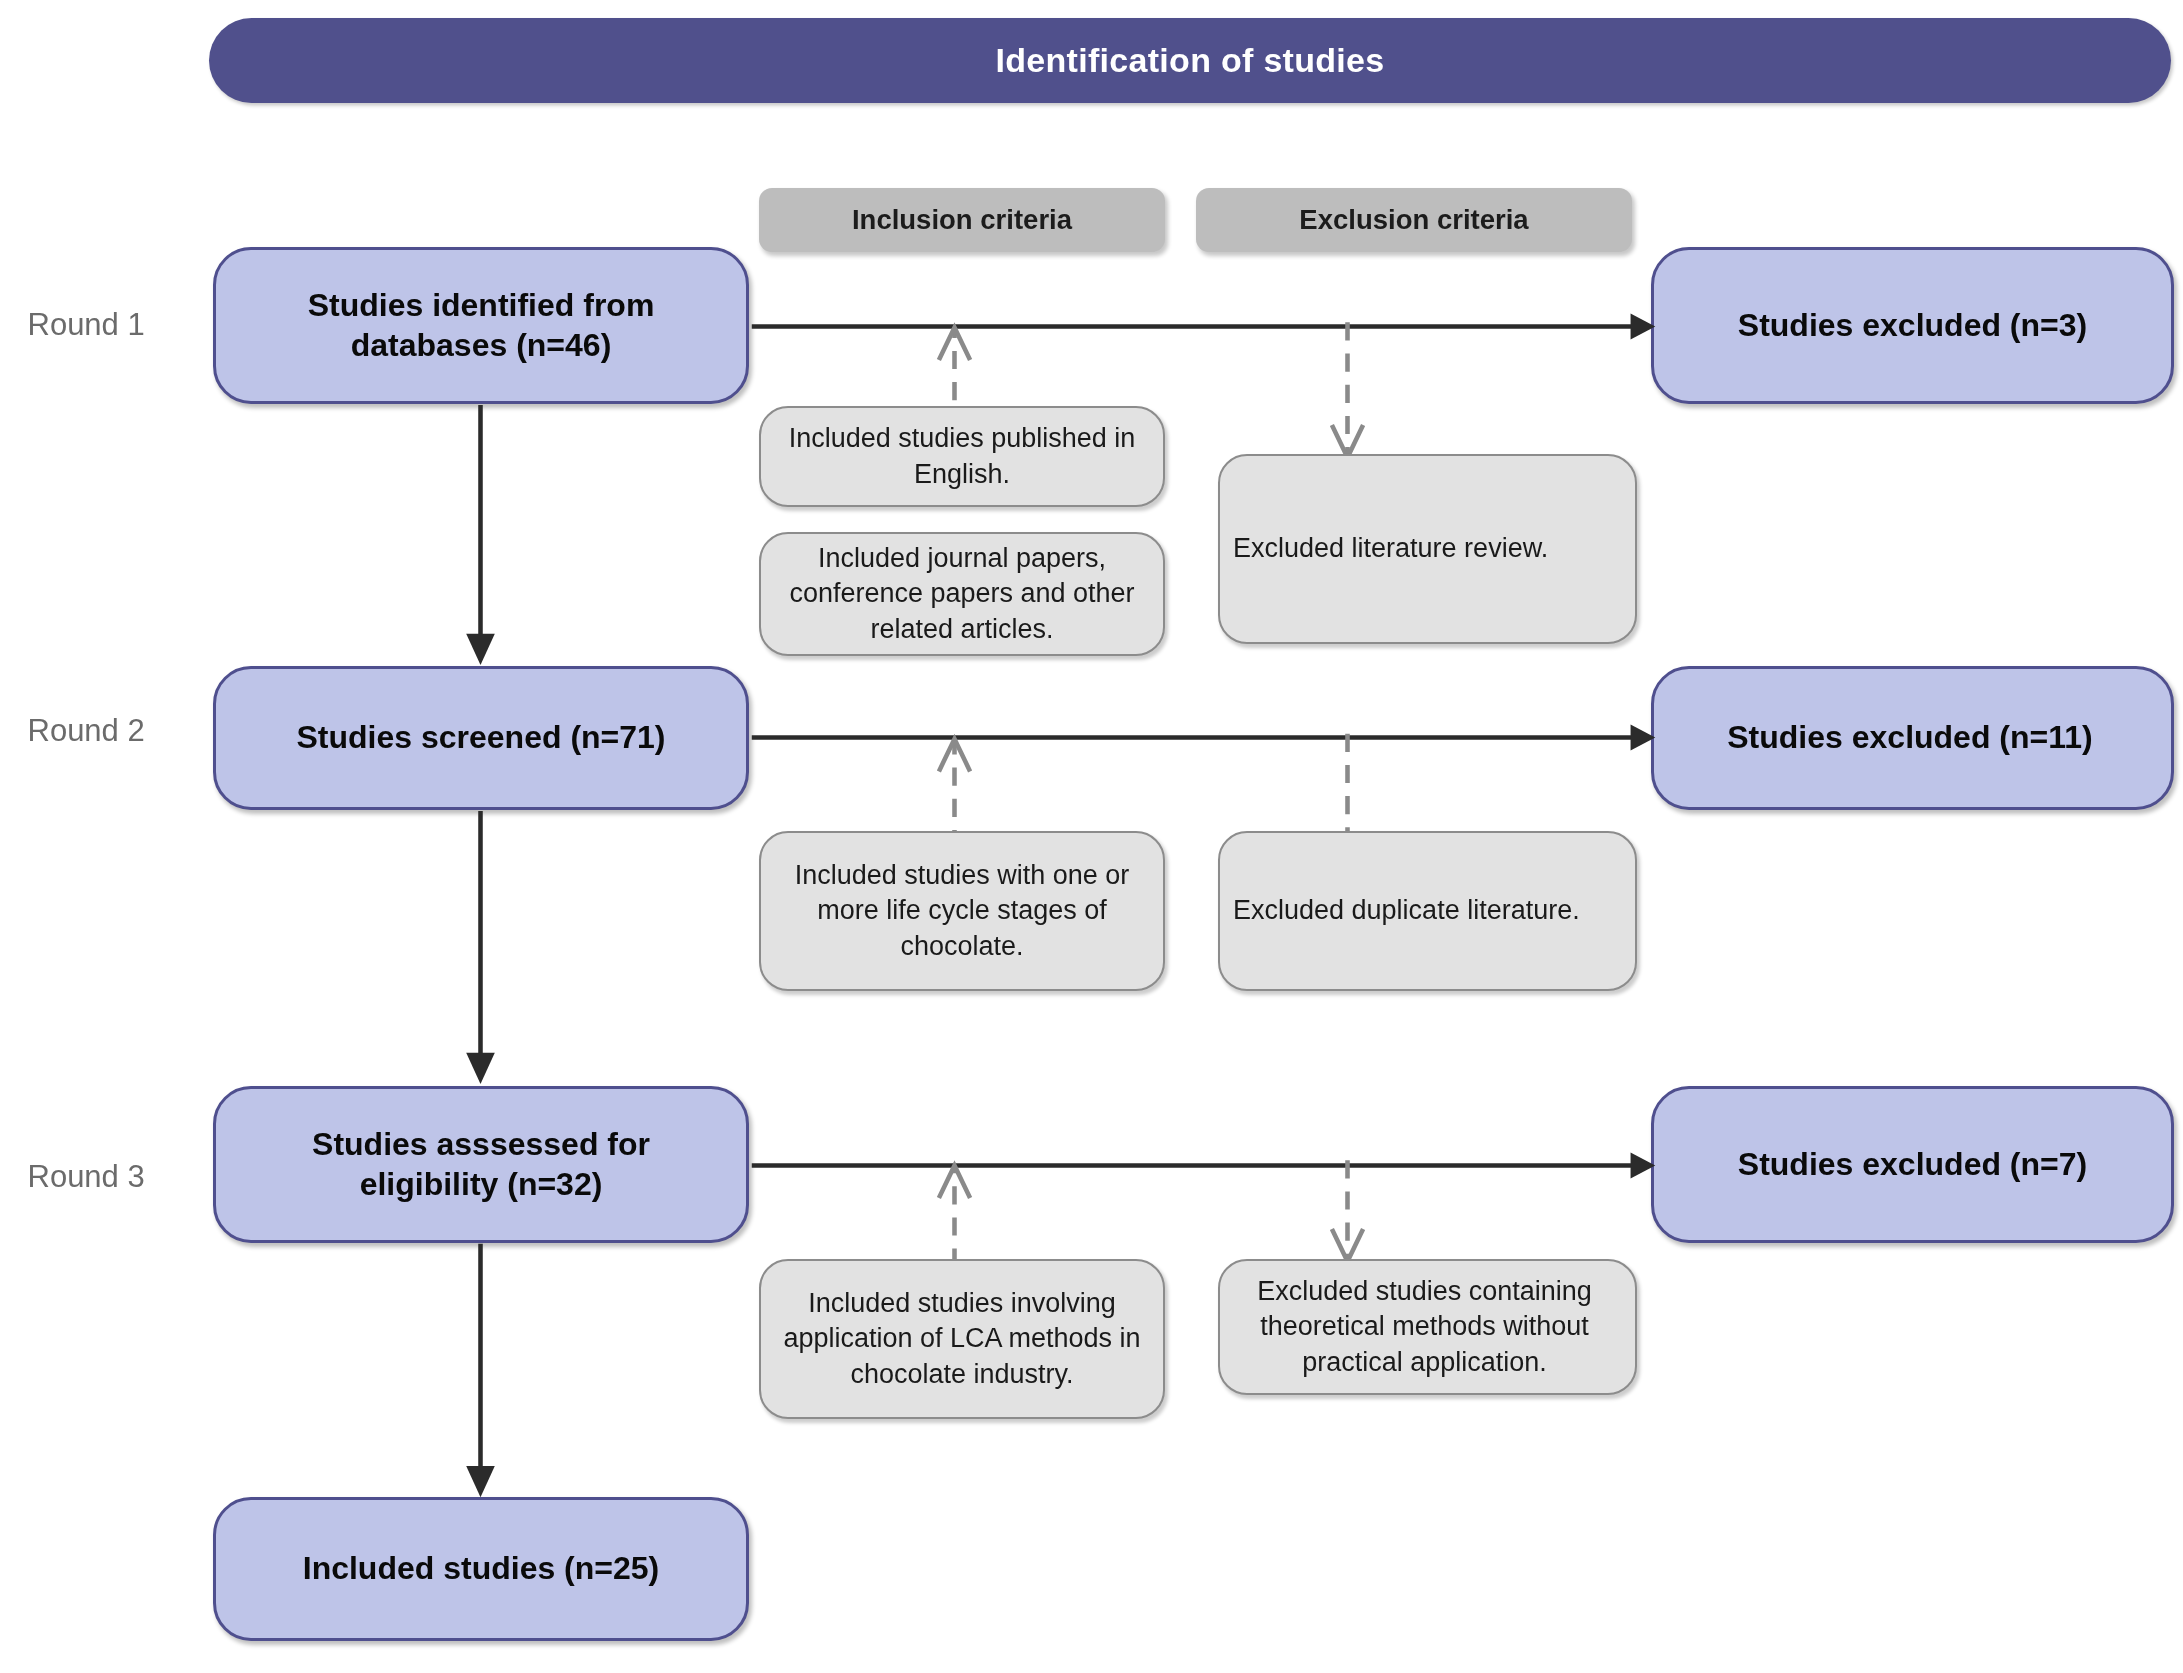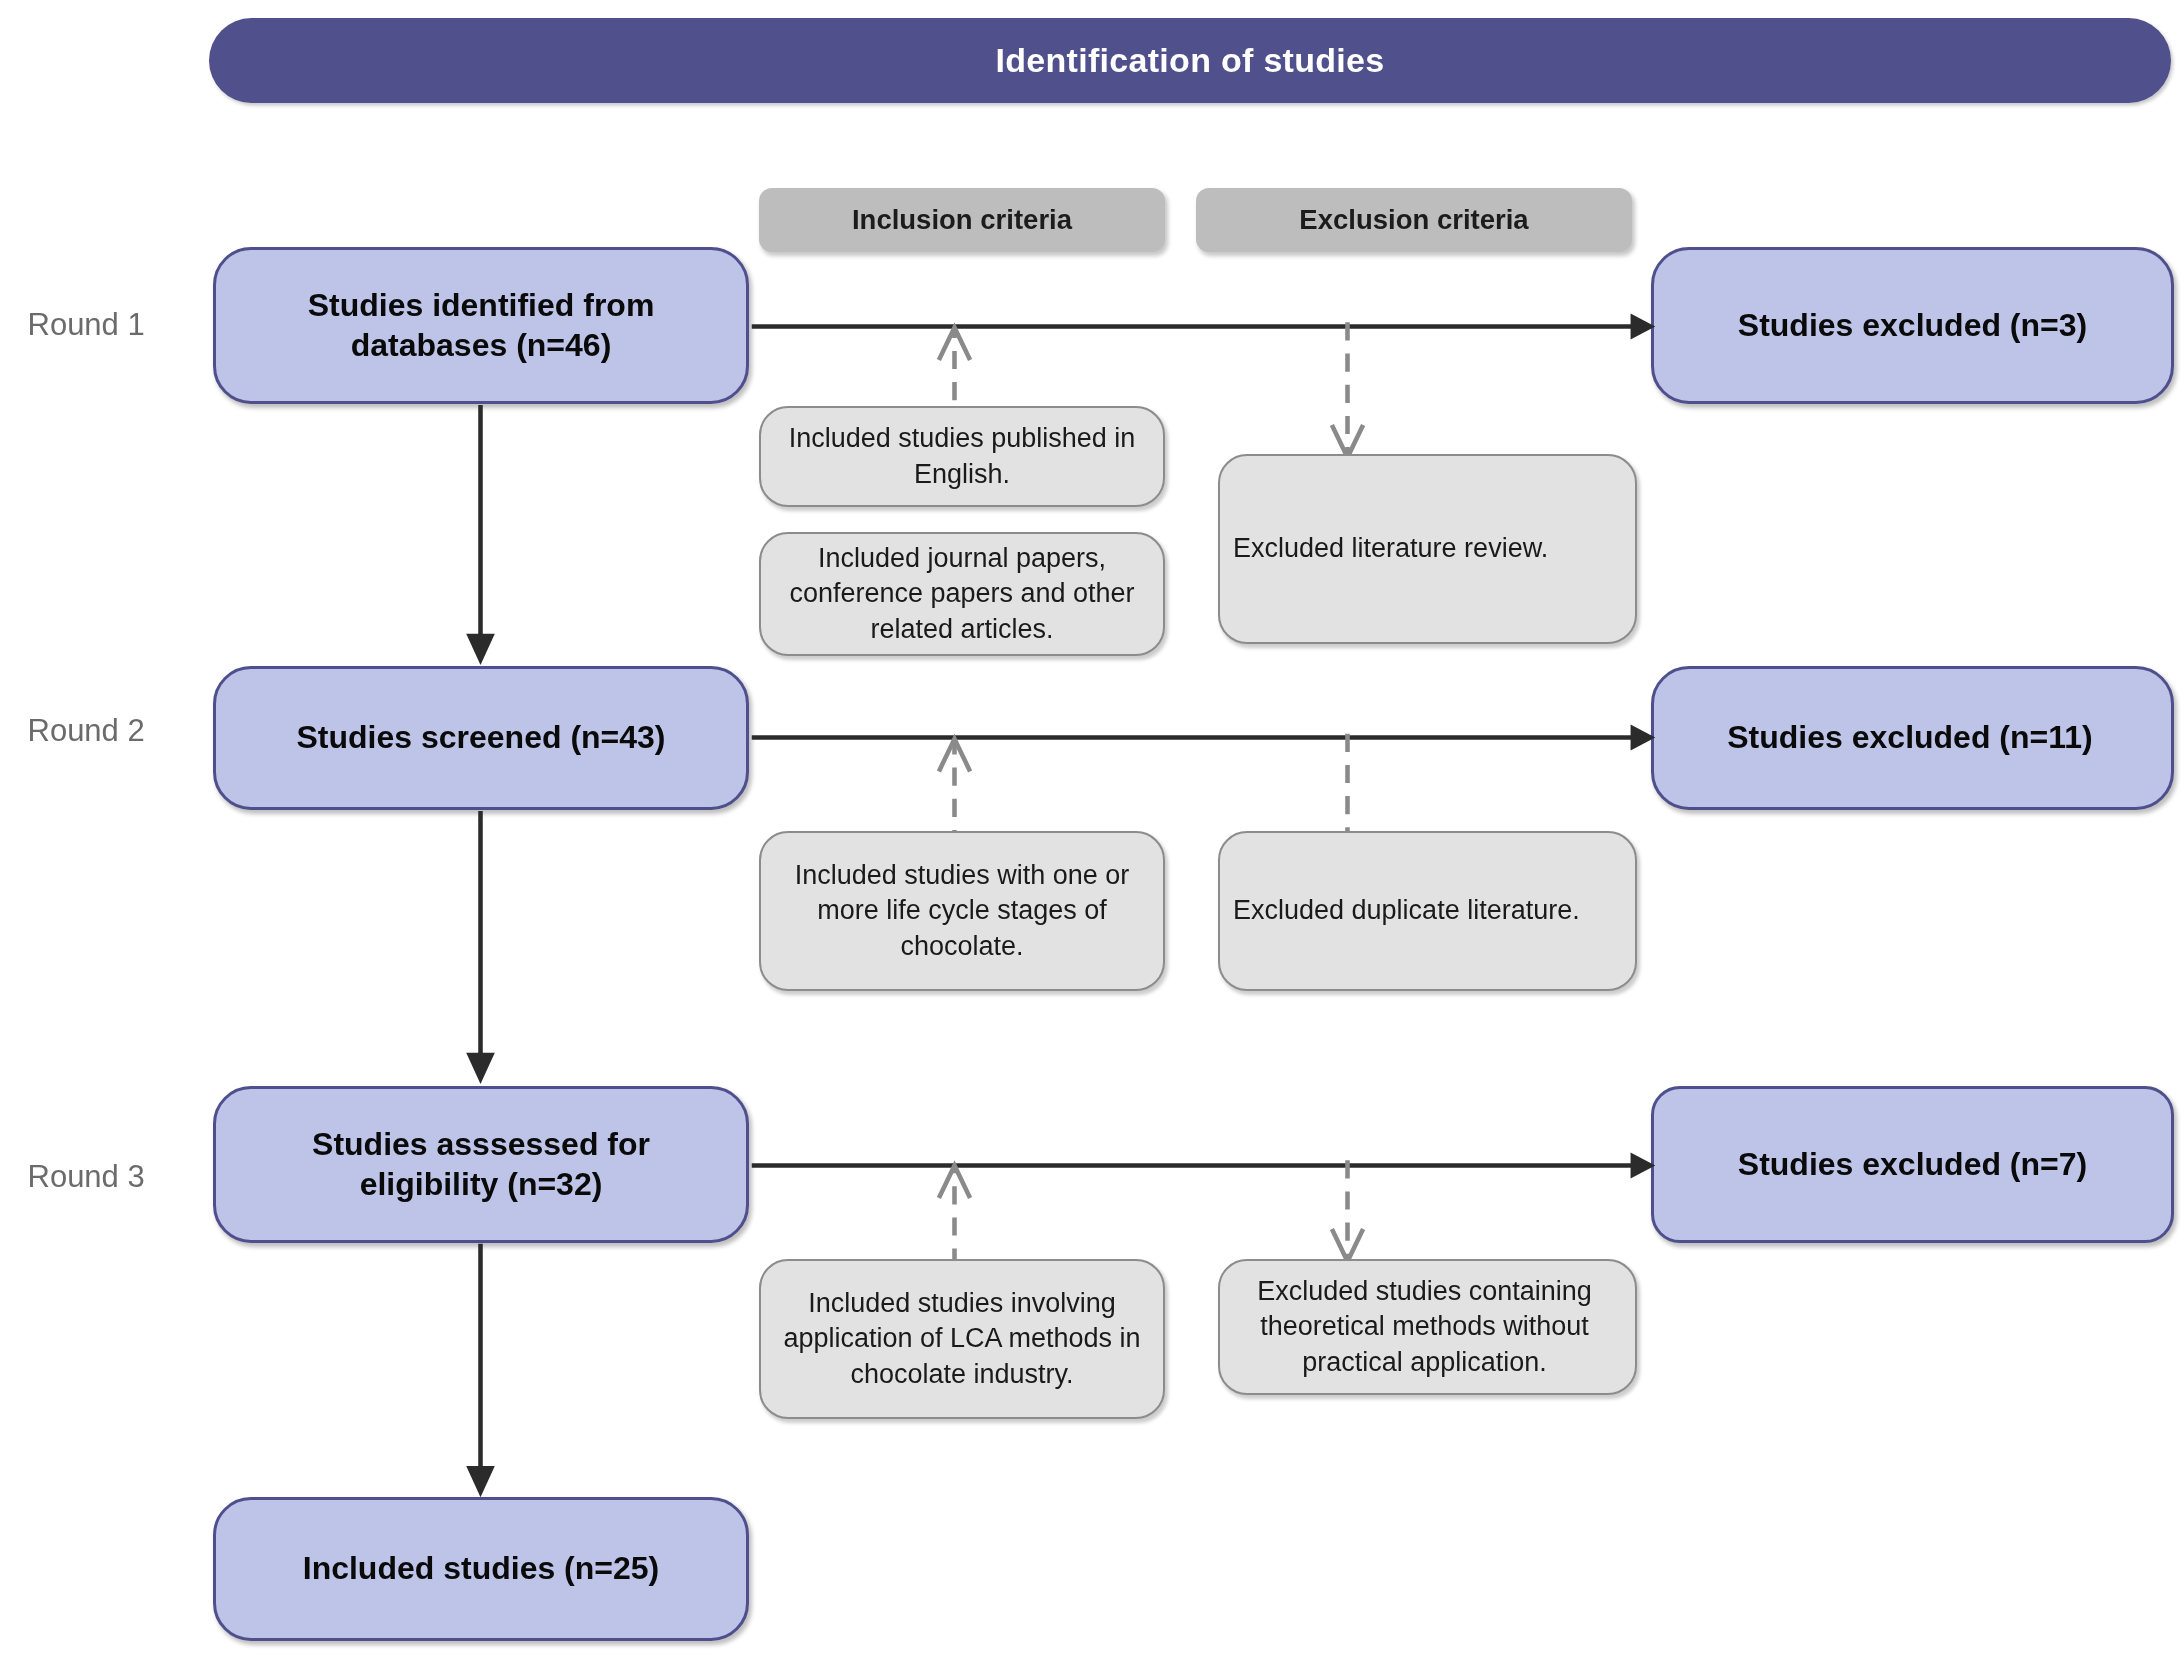--- a/index.html
+++ b/index.html
@@ -181,21 +181,21 @@
   <div class="conn" style="left:461px; top:404px; width:39px; height:262px;">
     <svg width="39" height="262" viewBox="0 0 60 400">
       <line x1="30" y1="0" x2="30" y2="362" stroke="#2b2b2b" stroke-width="7"></line>
       <polygon points="30,400 8,352 52,352" fill="#2b2b2b"></polygon>
     </svg>
   </div>
 
   <div class="round-label" style="left:27.5px; top:713px;">Round 2</div>
 
   <div class="node-blue" style="left:213px; top:666px; width:536px; height:144px;">
-    <span class="txt">Studies screened (n=43)</span>
+    <span class="txt">Studies screened (n=71)</span>
   </div>
 
   <div class="node-blue" style="left:1651px; top:666px; width:523px; height:144px;padding-left:12px;">
     <span class="txt">Studies excluded (n=11)</span>
   </div>
 
   <div class="conn" style="left:749px; top:718px; width:909px; height:39px;">
     <svg width="909" height="39" viewBox="0 0 1390 60">
       <line x1="0" y1="30" x2="1368" y2="30" stroke="#2b2b2b" stroke-width="7"></line>
       <polygon points="1390,30 1352,10 1352,50" fill="#2b2b2b"></polygon>
@@ -233,21 +233,21 @@
 
   <div class="round-label" style="left:27.5px; top:1159px;">Round 3</div>
 
   <div class="node-blue" style="left:213px; top:1086px; width:536px; height:157px;">
     <span class="txt">
       <span>Studies asssessed for</span><br>
       <span>eligibility (n=32)</span>
     </span>
   </div>
 
-  <div class="node-blue" style="left:1651px; top:1086px; width:523px; height:157px;border-radius:29px;">
+  <div class="node-blue" style="left:1651px; top:1086px; width:523px; height:157px;">
     <span class="txt">Studies excluded (n=7)</span>
   </div>
 
   <div class="conn" style="left:749px; top:1146px; width:909px; height:39px;">
     <svg width="909" height="39" viewBox="0 0 1390 60">
       <line x1="0" y1="30" x2="1368" y2="30" stroke="#2b2b2b" stroke-width="7"></line>
       <polygon points="1390,30 1352,10 1352,50" fill="#2b2b2b"></polygon>
     </svg>
   </div>
 

